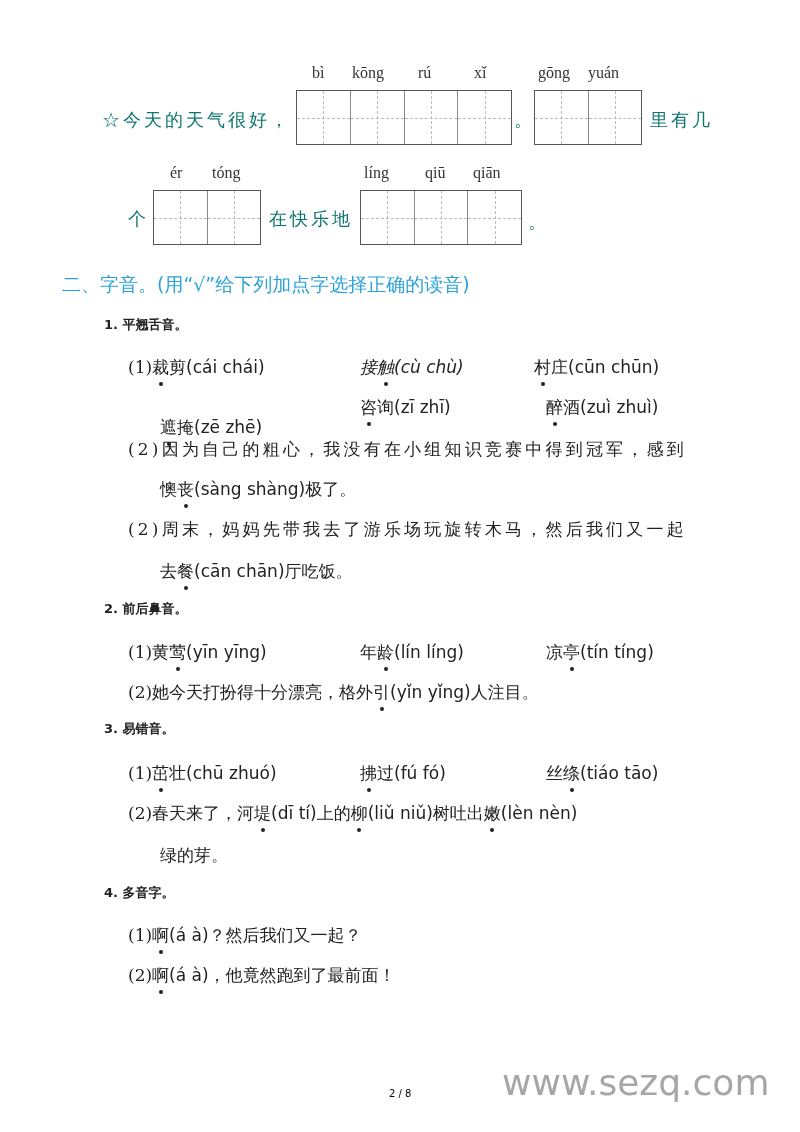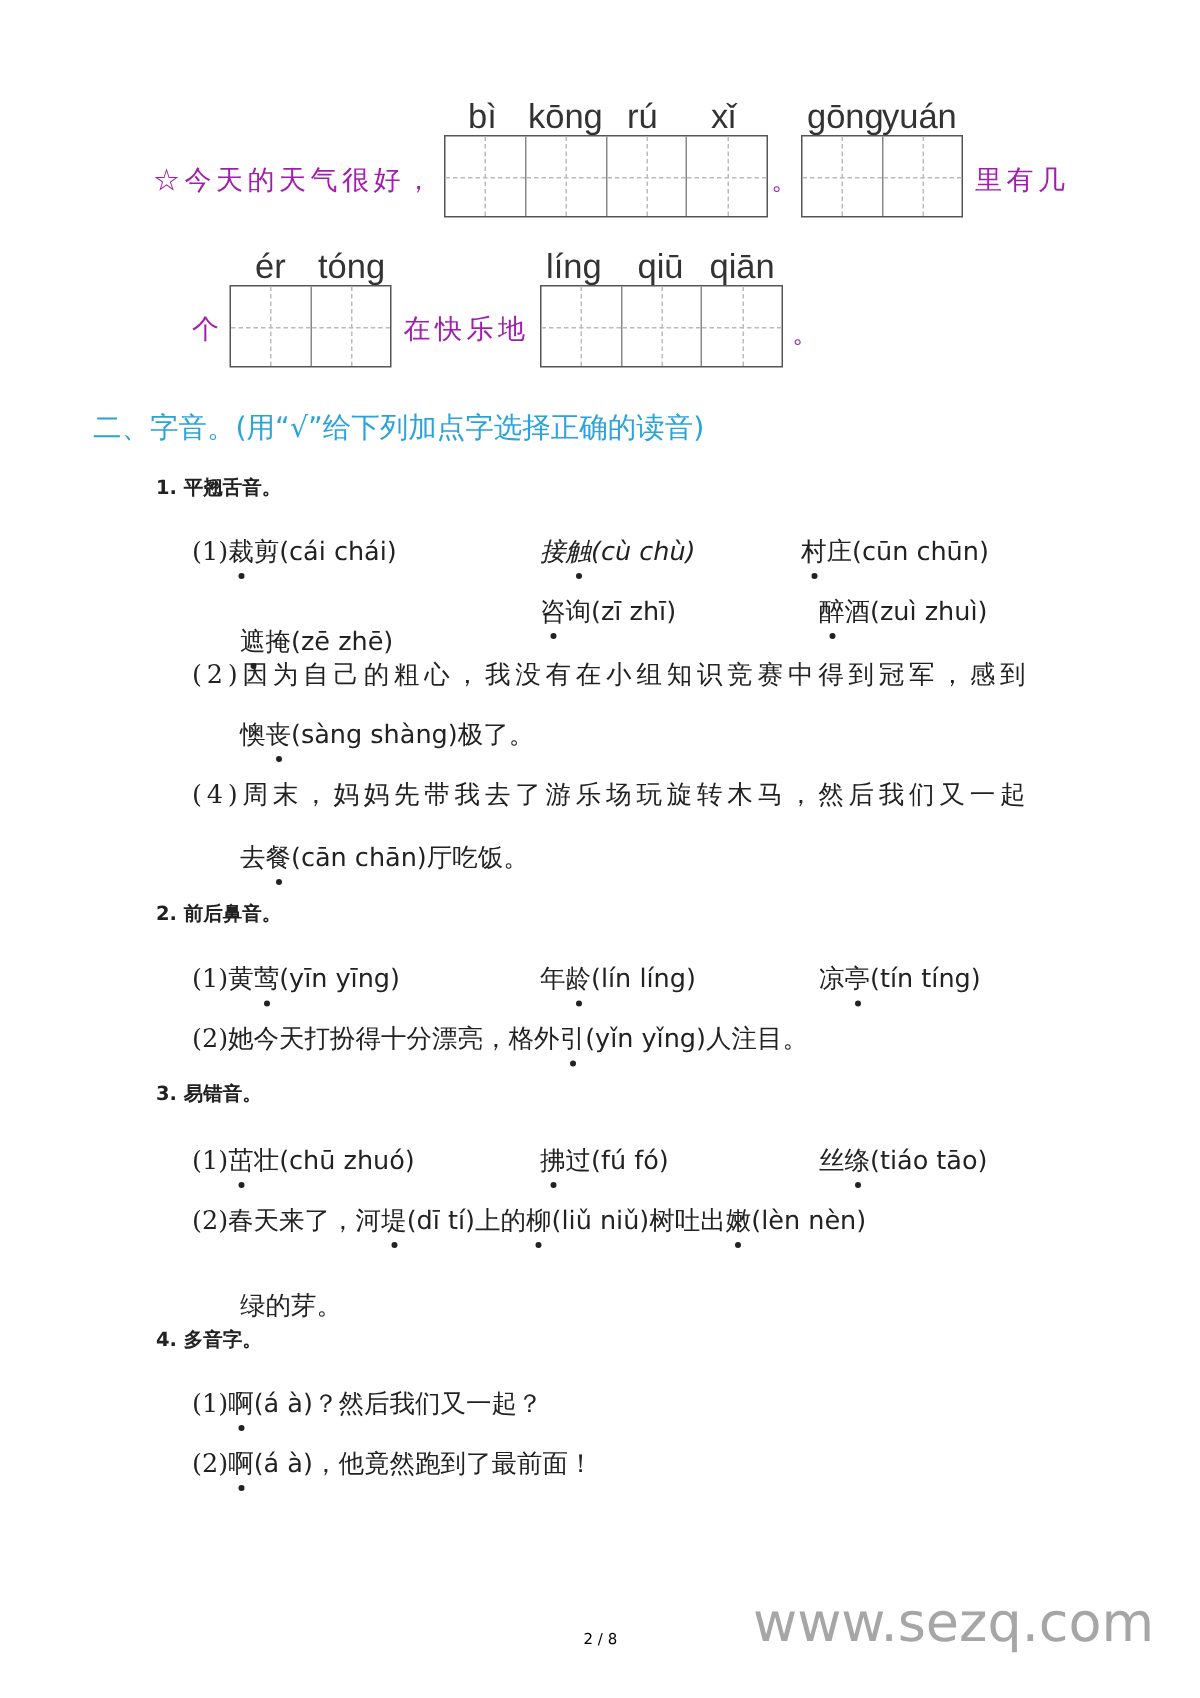--- a/index.html
+++ b/index.html
@@ -1,19 +1,19 @@
 <!DOCTYPE html>
 <html><head>
 <meta charset="utf-8">
 <style>
   html, body { margin:0; padding:0; background:#ffffff; }
   body { width:800px; height:1132px; position:relative; overflow:hidden;
          font-family:"DejaVu Serif", serif; color:#222; }
-  .py { position:absolute; font-family:Liberation Sans, sans-serif; font-size:23px; color:#333; white-space:nowrap; }
-  .cn { position:absolute; font-family:"DejaVu Serif", serif; font-size:18px; color:#a21caf; white-space:nowrap; letter-spacing:3px; }
+  .py { position:absolute; font-family:Liberation Serif, serif; font-size:16px; color:#333; white-space:nowrap; }
+  .cn { position:absolute; font-family:"DejaVu Serif", serif; font-size:18px; color:#0f766e; white-space:nowrap; letter-spacing:3px; }
   .grid { position:absolute; border:1.5px solid #555; display:flex; box-sizing:border-box; }
   .cell { position:relative; height:100%; border-right:1px solid #888; box-sizing:border-box; flex:1; }
   .cell:last-child { border-right:none; }
   .cell::before { content:""; position:absolute; left:50%; top:0; bottom:0; border-left:1px dashed #bbb; }
   .cell::after { content:""; position:absolute; top:50%; left:0; right:0; border-top:1px dashed #bbb; }
   .section-title { position:absolute; left:62px; top:272px; font-family:"DejaVu Sans", sans-serif; font-size:19px; color:#2aa3d8; white-space:nowrap; }
   .sub { position:absolute; left:104px; font-family:"DejaVu Sans", sans-serif; font-size:13px; color:#222; font-weight:bold; white-space:nowrap; }
   .line { position:absolute; font-family:"DejaVu Serif", serif; font-size:17px; color:#222; white-space:nowrap; }
   .line .p { font-family:"DejaVu Sans", sans-serif; }
   .dot { position:relative; display:inline-block; }
@@ -90,21 +90,21 @@
 </div>
 <div class="line" style="left:546px;top:396px;">
   <span class="dot">醉</span><span>酒</span><span class="p">(zuì   zhuì)</span>
 </div>
 
 <div class="line" style="left:128px;top:438px;letter-spacing:3.2px;">(2)因为自己的粗心，我没有在小组知识竞赛中得到冠军，感到</div>
 <div class="line" style="left:160px;top:478px;">
   <span>懊</span><span class="dot">丧</span><span class="p">(sàng   shàng)</span><span>极了。</span>
 </div>
 
-<div class="line" style="left:128px;top:518px;letter-spacing:3.2px;">(4)周末，妈妈先带我去了游乐场玩旋转木马，然后我们又一起</div>
+<div class="line" style="left:128px;top:518px;letter-spacing:3.2px;">(2)周末，妈妈先带我去了游乐场玩旋转木马，然后我们又一起</div>
 <div class="line" style="left:160px;top:560px;">
   <span>去</span><span class="dot">餐</span><span class="p">(cān   chān)</span><span>厅吃饭。</span>
 </div>
 
 <div class="sub" style="top:600px;">2. 前后鼻音。</div>
 <div class="line" style="left:128px;top:641px;">
   <span>(1)</span><span>黄</span><span class="dot">莺</span><span class="p">(yīn   yīng)</span>
 </div>
 <div class="line" style="left:360px;top:641px;">
   <span>年</span><span class="dot">龄</span><span class="p">(lín   líng)</span>
@@ -122,21 +122,21 @@
 </div>
 <div class="line" style="left:360px;top:762px;">
   <span class="dot">拂</span><span>过</span><span class="p">(fú   fó)</span>
 </div>
 <div class="line" style="left:546px;top:762px;">
   <span>丝</span><span class="dot">绦</span><span class="p">(tiáo   tāo)</span>
 </div>
 <div class="line" style="left:128px;top:802px;">
   <span>(2)春天来了，河</span><span class="dot">堤</span><span class="p">(dī   tí)</span><span>上的</span><span class="dot">柳</span><span class="p">(liǔ   niǔ)</span><span>树吐出</span><span class="dot">嫩</span><span class="p">(lèn   nèn)</span>
 </div>
-<div class="line" style="left:160px;top:844px;margin-top:15px;">绿的芽。</div>
+<div class="line" style="left:160px;top:844px;">绿的芽。</div>
 
 <div class="sub" style="top:884px;">4. 多音字。</div>
 <div class="line" style="left:128px;top:924px;">
   <span>(1)</span><span class="dot">啊</span><span class="p">(á   à)</span><span>？然后我们又一起？</span>
 </div>
 <div class="line" style="left:128px;top:964px;">
   <span>(2)</span><span class="dot">啊</span><span class="p">(á   à)</span><span>，他竟然跑到了最前面！</span>
 </div>
 
 <div class="footer-page">2 / 8</div>

